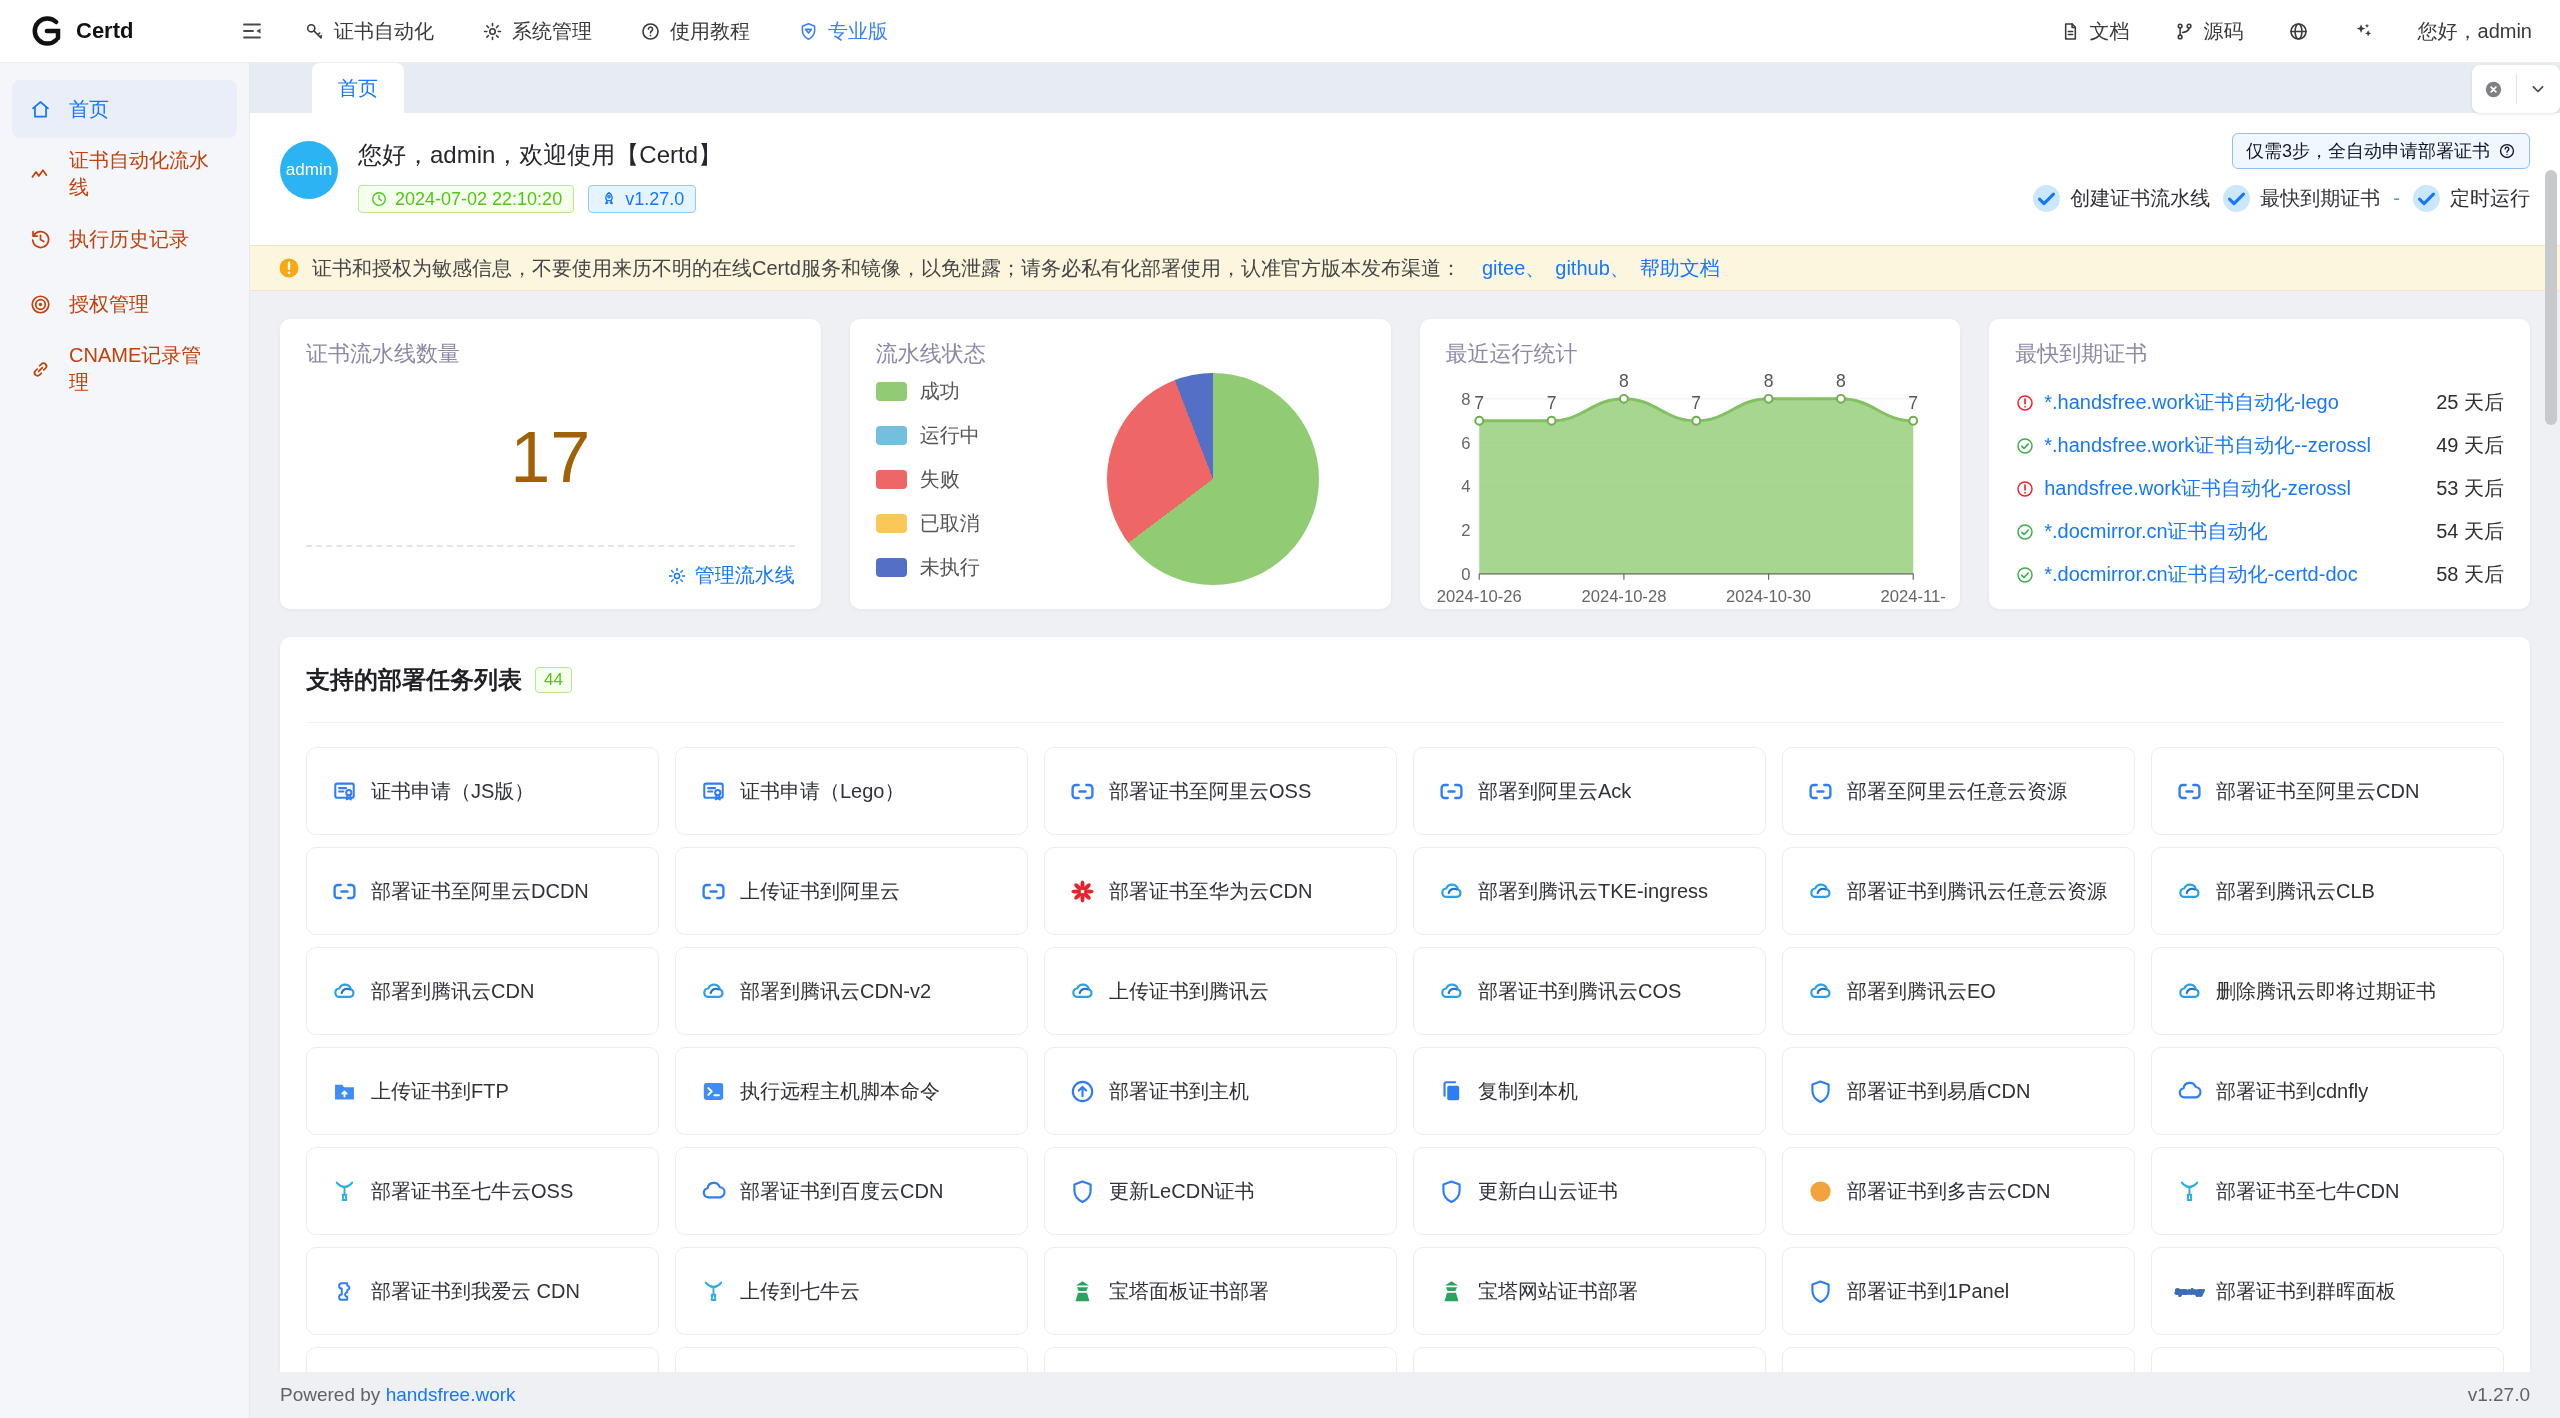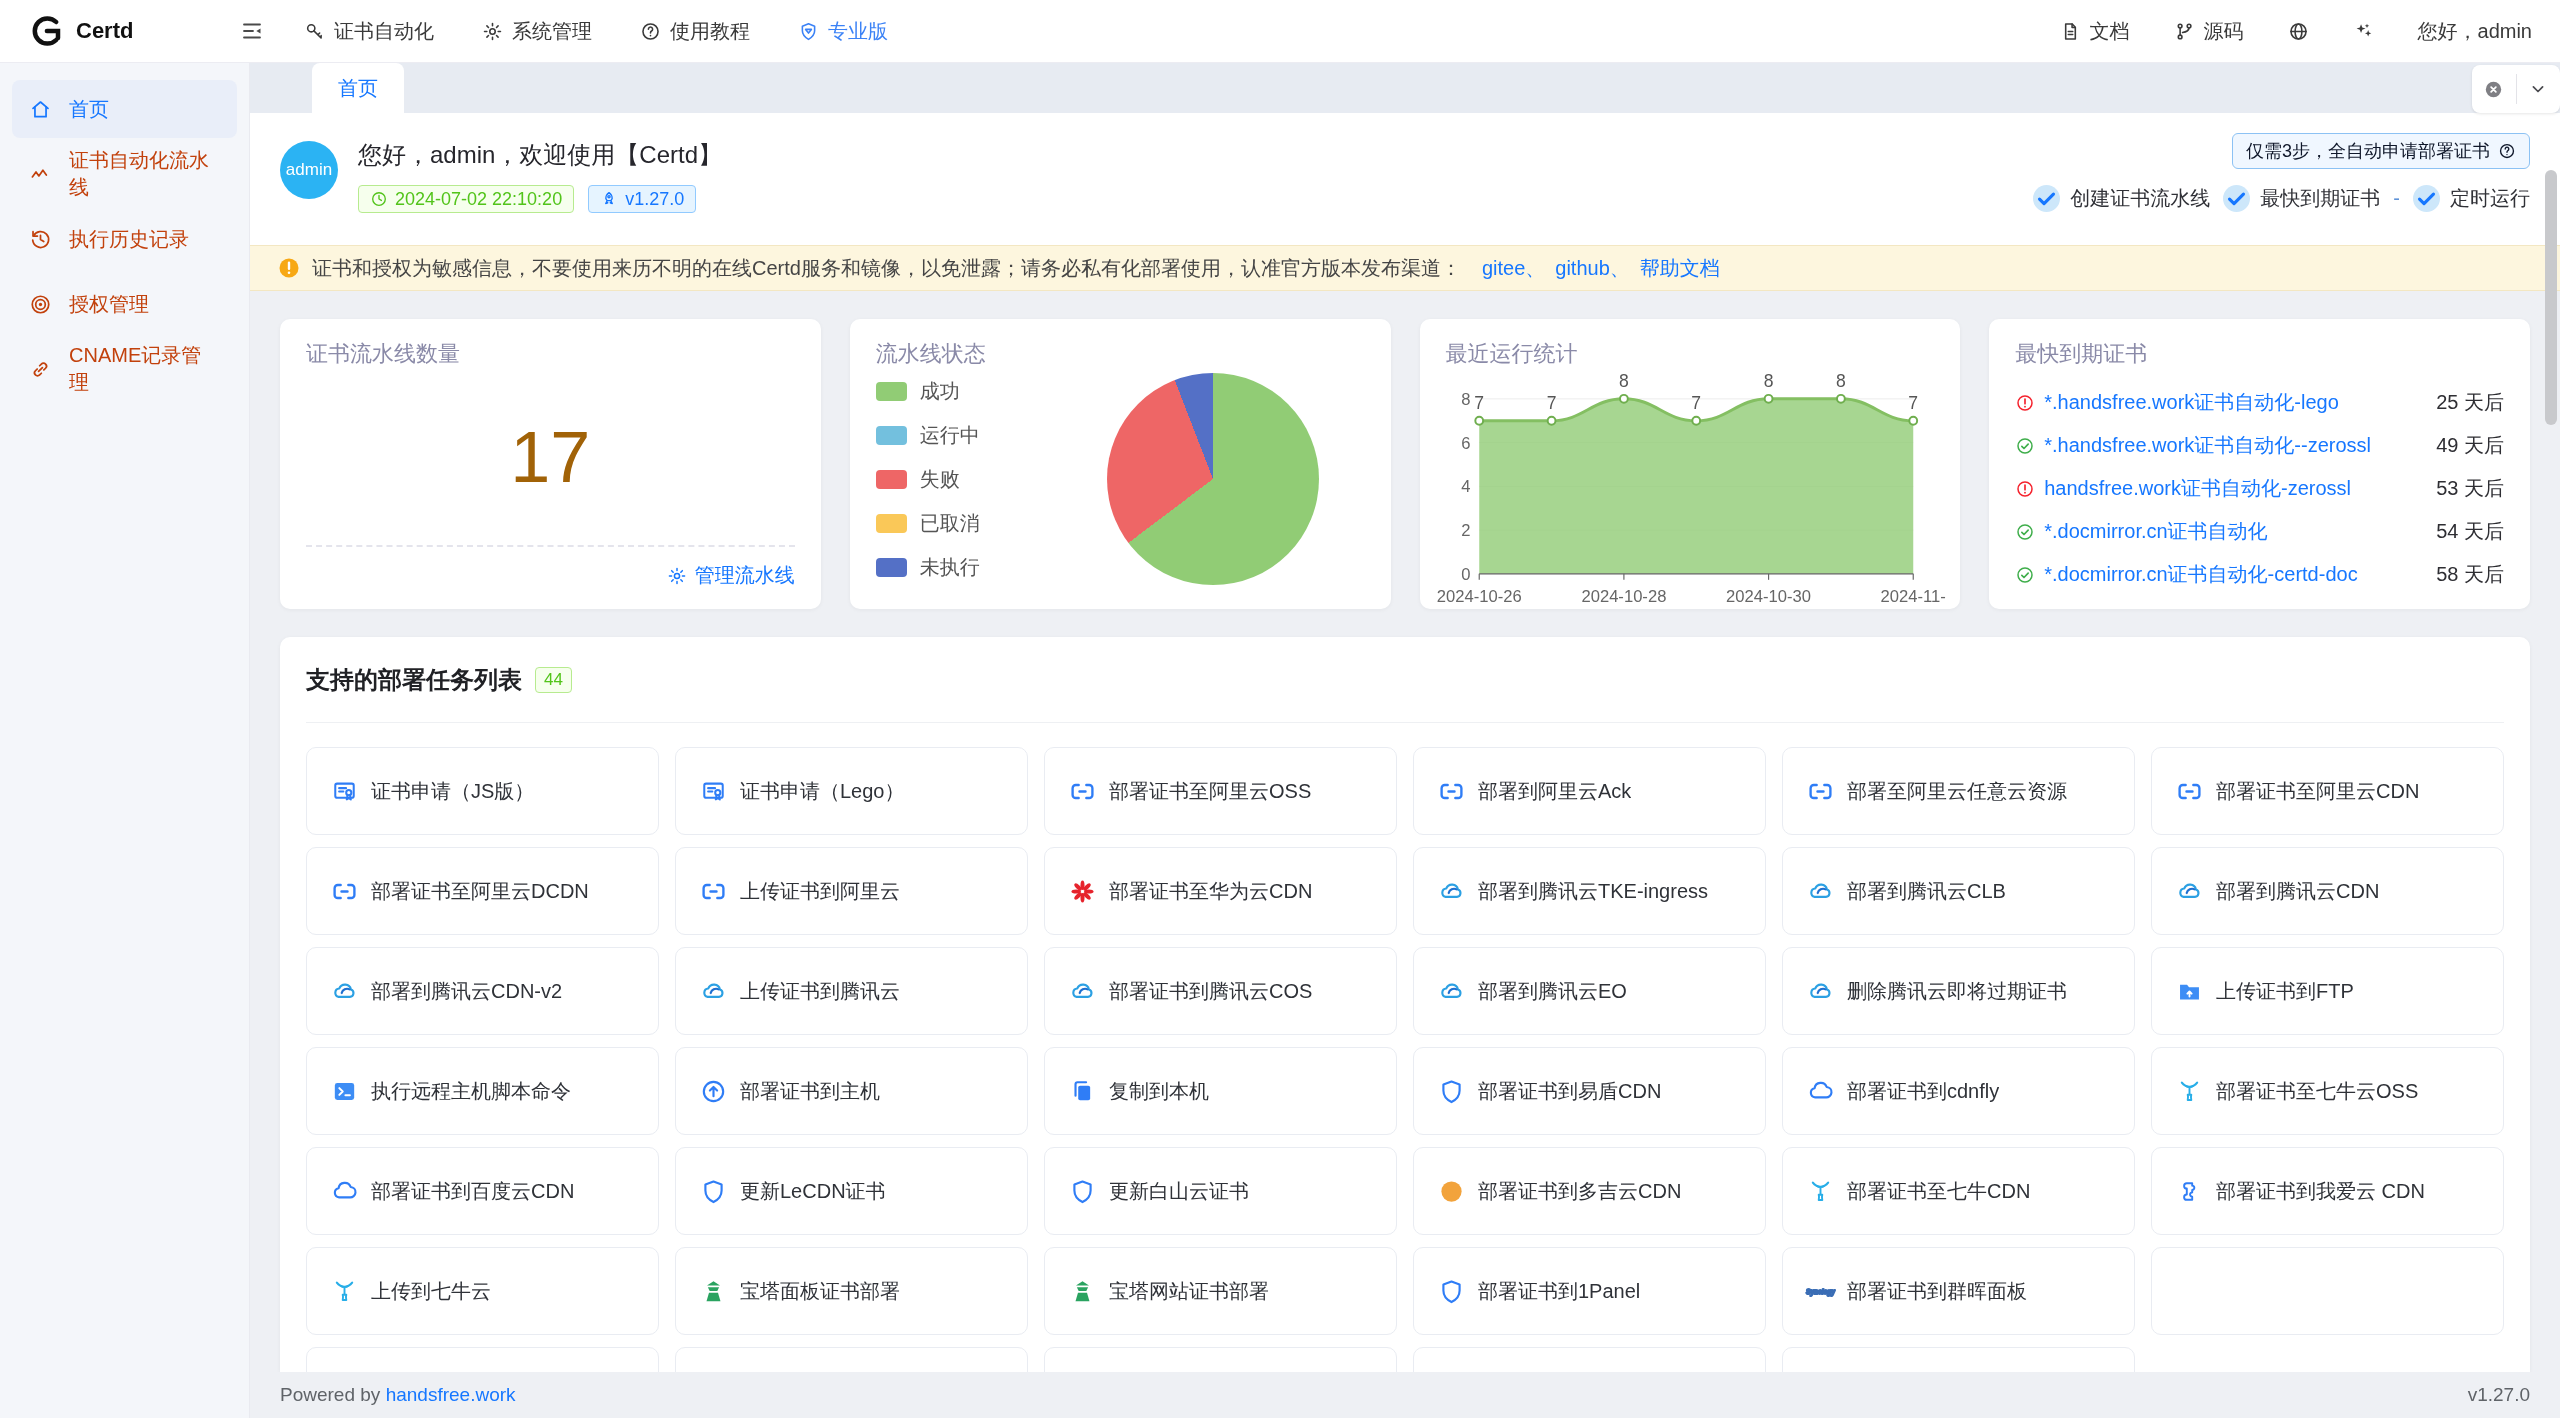--- a/index.html
+++ b/index.html
@@ -690,20 +690,31 @@
             </div>
             <div class="task-card">
               <span class="icon" style="color: rgb(43, 160, 227);">
                 <svg viewBox="0 0 24 24">
                   <g fill="none" stroke="currentColor" stroke-width="1.8" stroke-linecap="round" stroke-linejoin="round">
                     <path d="M6.8 16.8a3.8 3.8 0 0 1 .6-7.5 5.4 5.4 0 0 1 10.3.9 3.4 3.4 0 0 1-.9 6.6z" stroke="#2ba0e3" stroke-width="1.9"></path>
                     <path d="M9.5 13.4a4.9 4.9 0 0 1 7-3.3" stroke="#1e6fd0" stroke-width="1.9"></path>
                   </g>
                 </svg>
               </span>
+              <span class="task-label">部署证书到腾讯云任意云资源</span>
+            </div>
+            <div class="task-card">
+              <span class="icon" style="color: rgb(43, 160, 227);">
+                <svg viewBox="0 0 24 24">
+                  <g fill="none" stroke="currentColor" stroke-width="1.8" stroke-linecap="round" stroke-linejoin="round">
+                    <path d="M6.8 16.8a3.8 3.8 0 0 1 .6-7.5 5.4 5.4 0 0 1 10.3.9 3.4 3.4 0 0 1-.9 6.6z" stroke="#2ba0e3" stroke-width="1.9"></path>
+                    <path d="M9.5 13.4a4.9 4.9 0 0 1 7-3.3" stroke="#1e6fd0" stroke-width="1.9"></path>
+                  </g>
+                </svg>
+              </span>
               <span class="task-label">部署到腾讯云CLB</span>
             </div>
             <div class="task-card">
               <span class="icon" style="color: rgb(43, 160, 227);">
                 <svg viewBox="0 0 24 24">
                   <g fill="none" stroke="currentColor" stroke-width="1.8" stroke-linecap="round" stroke-linejoin="round">
                     <path d="M6.8 16.8a3.8 3.8 0 0 1 .6-7.5 5.4 5.4 0 0 1 10.3.9 3.4 3.4 0 0 1-.9 6.6z" stroke="#2ba0e3" stroke-width="1.9"></path>
                     <path d="M9.5 13.4a4.9 4.9 0 0 1 7-3.3" stroke="#1e6fd0" stroke-width="1.9"></path>
                   </g>
                 </svg>

